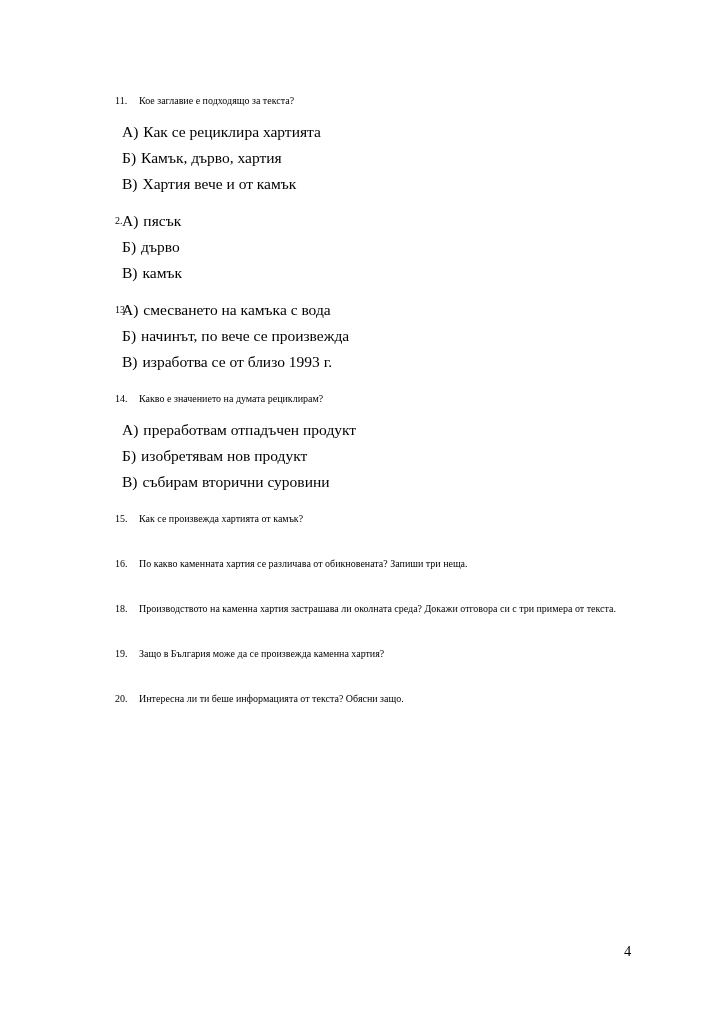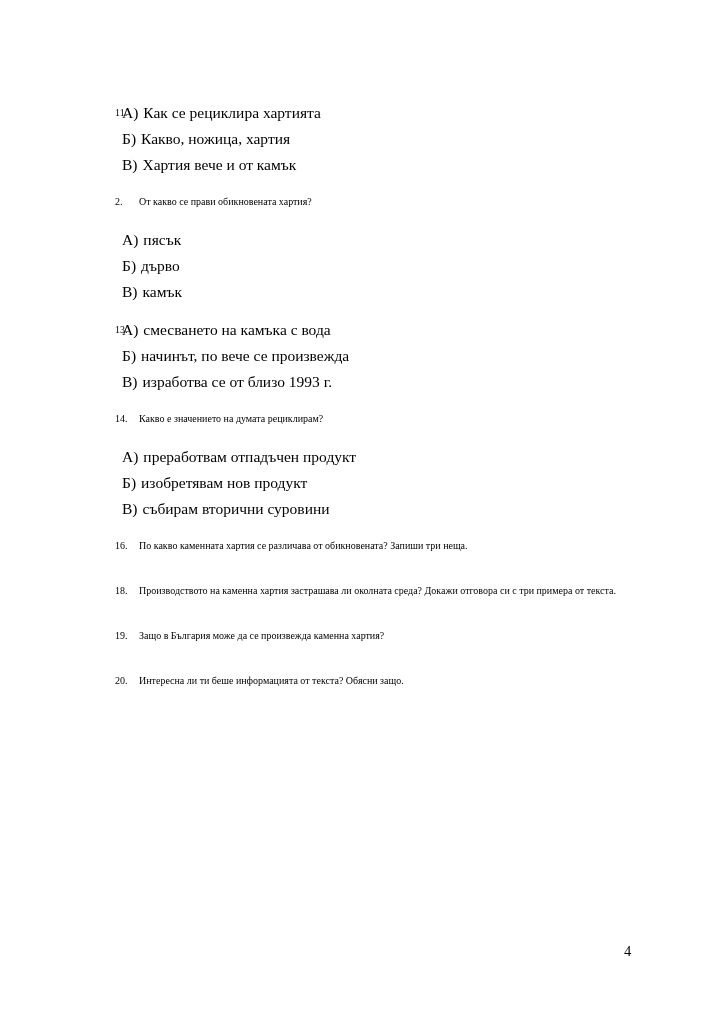--- a/index.html
+++ b/index.html
@@ -34,21 +34,21 @@
     padding-left: 24px;
     text-align: justify;
   }
   .q-num {
     position: absolute;
     left: 0;
     top: 0;
     white-space: nowrap;
   }
   .options {
-    margin-top: 12px;
+    margin-top: 5px;
     margin-left: 7px;
   }
   .option {
     font-size: 15.5px;
     line-height: 26px;
     font-weight: normal;
   }
   .opt-letter { margin-right: 5px; }
   .footer-pagenum {
     position: absolute;
@@ -57,32 +57,32 @@
     font-size: 14.5px;
     line-height: 18px;
   }
 </style>
 </head>
 <body>
 
 <div class="page">
   <div class="content" id="questions">
   <div class="question">
-    <p class="q-heading"><span class="q-num">11.</span></p>
+    <p class="q-heading"><span class="q-num">11.</span><span class="q-text">Кое заглавие е подходящо за текста?</span></p>
     <div class="options">
   <p class="option"><span class="opt-letter">А)</span><span class="opt-text">Как се рециклира хартията</span></p>
 
-  <p class="option"><span class="opt-letter">Б)</span><span class="opt-text">Какво, ножица, хартия</span></p>
+  <p class="option"><span class="opt-letter">Б)</span><span class="opt-text">Камък, дърво, хартия</span></p>
 
   <p class="option"><span class="opt-letter">В)</span><span class="opt-text">Хартия вече и от камък</span></p>
 </div>
   </div>
 
   <div class="question">
-    <p class="q-heading"><span class="q-num">2.</span><span class="q-text">От какво се прави обикновената хартия?</span></p>
+    <p class="q-heading"><span class="q-num">2.</span></p>
     <div class="options">
   <p class="option"><span class="opt-letter">А)</span><span class="opt-text">пясък</span></p>
 
   <p class="option"><span class="opt-letter">Б)</span><span class="opt-text">дърво</span></p>
 
   <p class="option"><span class="opt-letter">В)</span><span class="opt-text">камък</span></p>
 </div>
   </div>
 
   <div class="question">
@@ -100,20 +100,24 @@
     <p class="q-heading"><span class="q-num">14.</span><span class="q-text">Какво е значението на думата рециклирам?</span></p>
     <div class="options">
   <p class="option"><span class="opt-letter">А)</span><span class="opt-text">преработвам отпадъчен продукт</span></p>
 
   <p class="option"><span class="opt-letter">Б)</span><span class="opt-text">изобретявам нов продукт</span></p>
 
   <p class="option"><span class="opt-letter">В)</span><span class="opt-text">събирам вторични суровини</span></p>
 </div>
   </div>
 
+  <div class="question open">
+    <p class="q-heading"><span class="q-num">15.</span><span class="q-text">Как се произвежда хартията от камък?</span></p>
+
+  </div>
 
   <div class="question open">
     <p class="q-heading"><span class="q-num">16.</span><span class="q-text">По какво каменната хартия се различава от обикновената? Запиши три неща.</span></p>
 
   </div>
 
 
   <div class="question open">
     <p class="q-heading"><span class="q-num">18.</span><span class="q-text">Производството на каменна хартия застрашава ли околната среда? Докажи отговора си с три примера от текста.</span></p>
 

